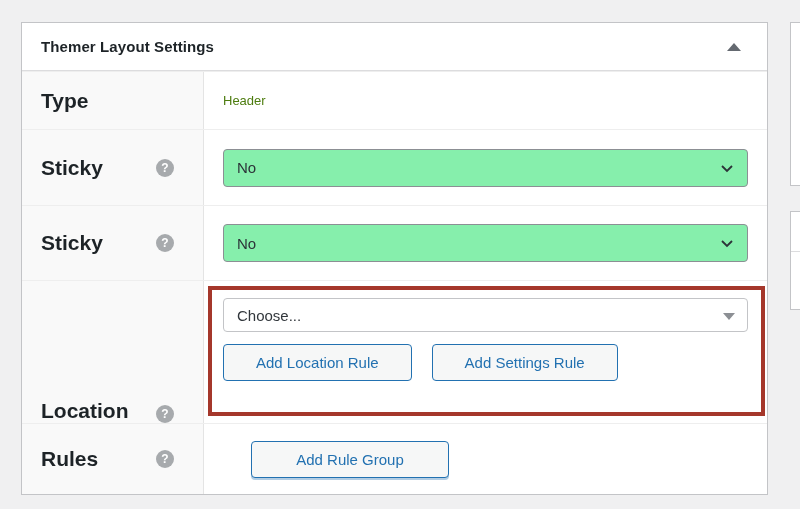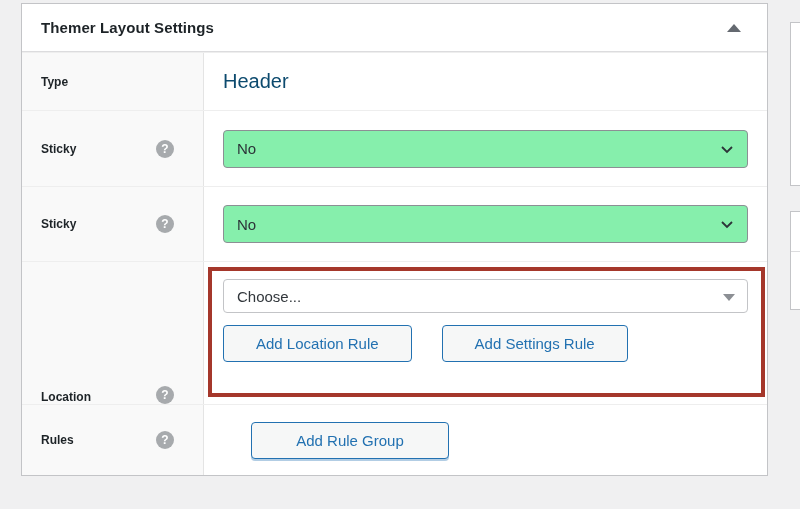--- a/index.html
+++ b/index.html
@@ -8,21 +8,21 @@
     font-family: "Liberation Sans", "DejaVu Sans", sans-serif;
     background: #f0f0f1;
     position: relative;
     overflow: hidden;
     color: #1d2327;
   }
 
   
   .panel {
     position: absolute;
-    left: 21px; top: 3px;
+    left: 21px; top: 22px;
     width: 747px;
     background: #fff;
     border: 1px solid #c3c4c7;
   }
   .panel-header {
     height: 48px;
     display: flex;
     align-items: center;
     justify-content: space-between;
     padding: 0 18px 0 19px;
@@ -56,39 +56,39 @@
   .row:first-of-type { border-top: none; }
   .cell-label {
     background: #f9f9f9;
     border-right: 1px solid #e4e4e4;
     display: flex;
     align-items: center;
     justify-content: space-between;
     padding: 0 29px 0 19px;
   }
   .cell-label .label-text {
-    font-size: 12px;
+    font-size: 21px;
     font-weight: 700;
     color: #1d2327;
   }
   .cell-content {
     display: flex;
     align-items: center;
     padding-left: 19px;
     background: #fff;
   }
   .row-type     { height: 58px; }
   .row-sticky   { height: 76px; }
   .row-overlay  { height: 75px; }
   .row-location { height: 143px; }
   .row-rules    { height: 71px; }
   .row-location .cell-label { align-items: flex-end; padding-top: 31px; }
   .row-location .cell-content { align-items: flex-start; padding-left: 0; }
 
-  .static-value { font-size: 20px; color: #0c4a6e; }
+  .static-value { font-size: 13px; color: #4d7c0f; }
 
   
   .help-icon {
     width: 18px; height: 18px;
     border-radius: 50%;
     background: #a7aaad;
     color: #ffffff;
     font-size: 12px;
     font-weight: 700;
     display: flex; align-items: center; justify-content: center;
@@ -139,21 +139,21 @@
     cursor: pointer;
   }
   .caret-down {
     position: absolute; right: 12px; top: 50%;
     margin-top: -2px;
     width: 0; height: 0;
     border-left: 6px solid transparent;
     border-right: 6px solid transparent;
     border-top: 7px solid #8c8f94;
   }
-  .rule-buttons { display: flex; gap: 30px; margin-top: 12px; }
+  .rule-buttons { display: flex; gap: 20px; margin-top: 12px; }
 
   
   .wp-button {
     height: 37px;
     border: 1px solid #2271b1;
     border-radius: 4px;
     background: #f6f7f7;
     color: #2271b1;
     font-size: 15px;
     font-family: "Liberation Sans", "DejaVu Sans", sans-serif;

